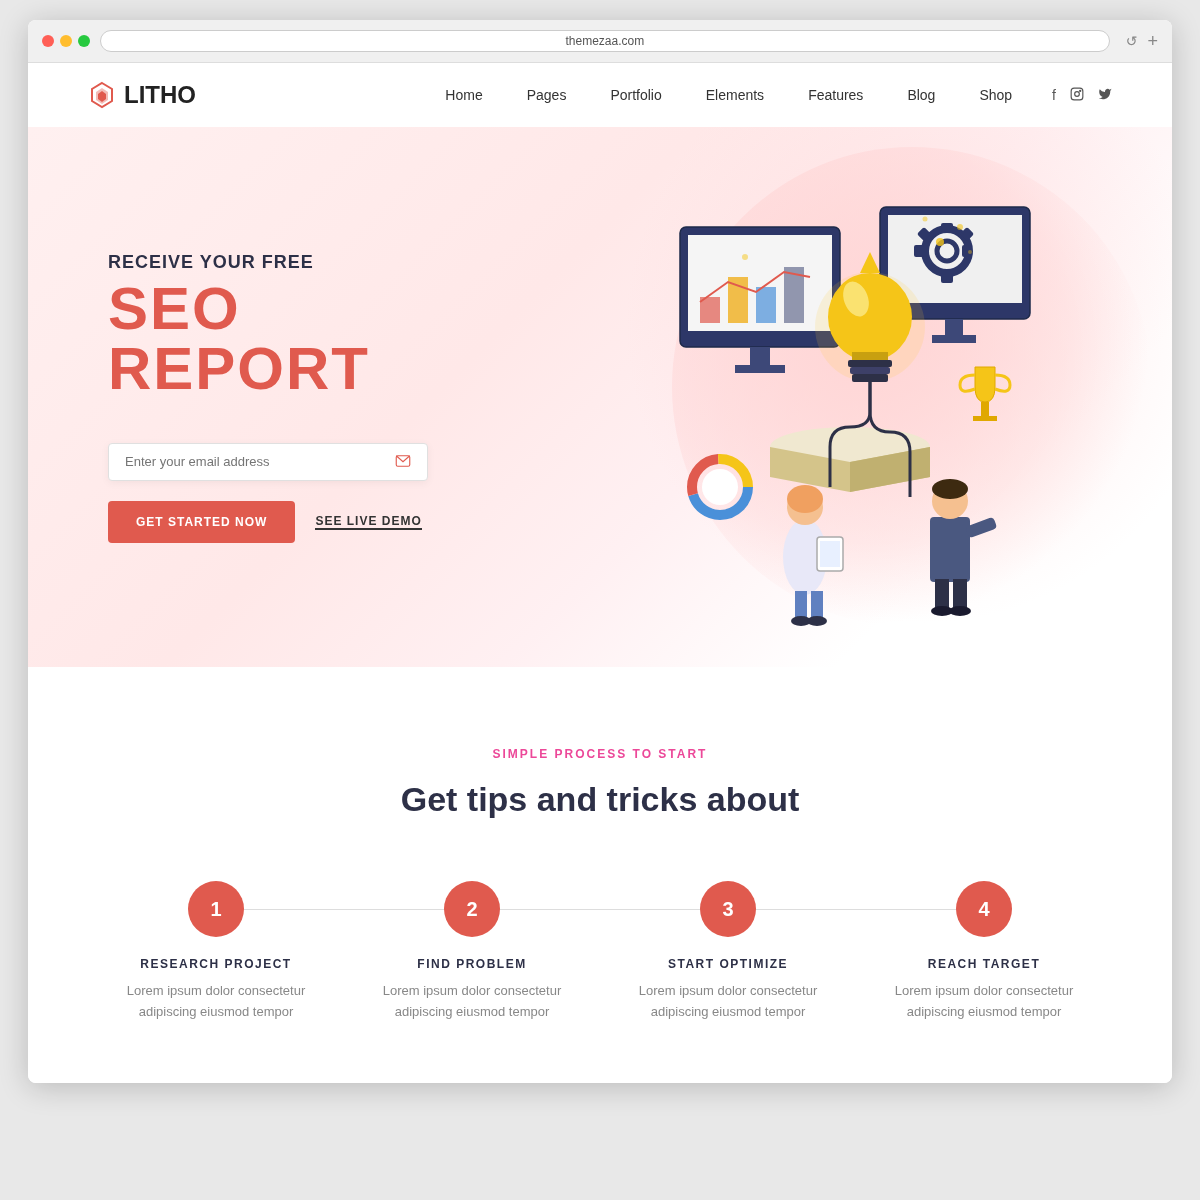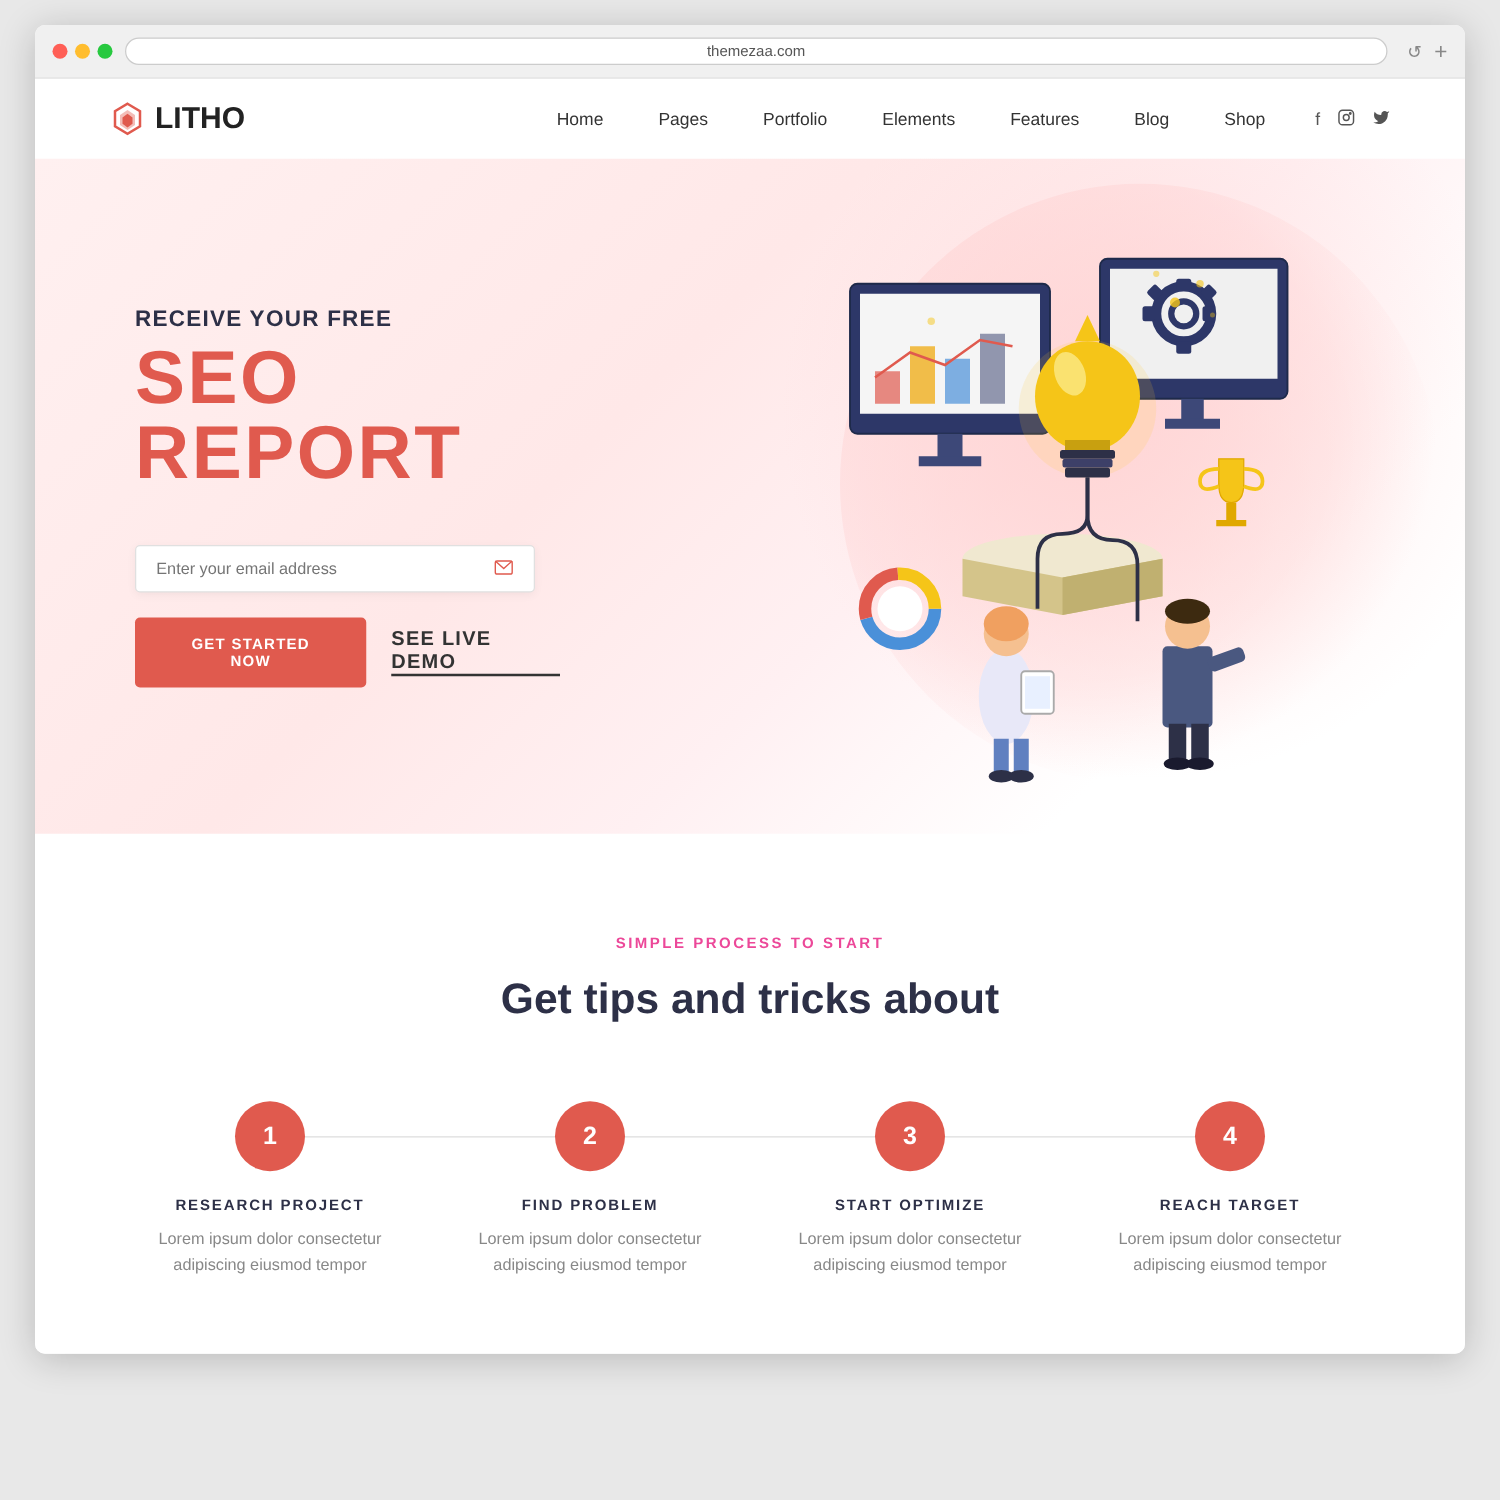--- a/index.html
+++ b/index.html
@@ -191,21 +191,21 @@
       padding: 14px 28px;
       border-radius: 4px;
       font-size: 12px;
       font-weight: 700;
       letter-spacing: 1px;
       cursor: pointer;
       text-transform: uppercase;
     }
 
     .btn-link {
-      font-size: 16px;
+      font-size: 12px;
       font-weight: 700;
       color: #333;
       text-decoration: none;
       letter-spacing: 1px;
       border-bottom: 2px solid #333;
       text-transform: uppercase;
       cursor: pointer;
     }
 
     

